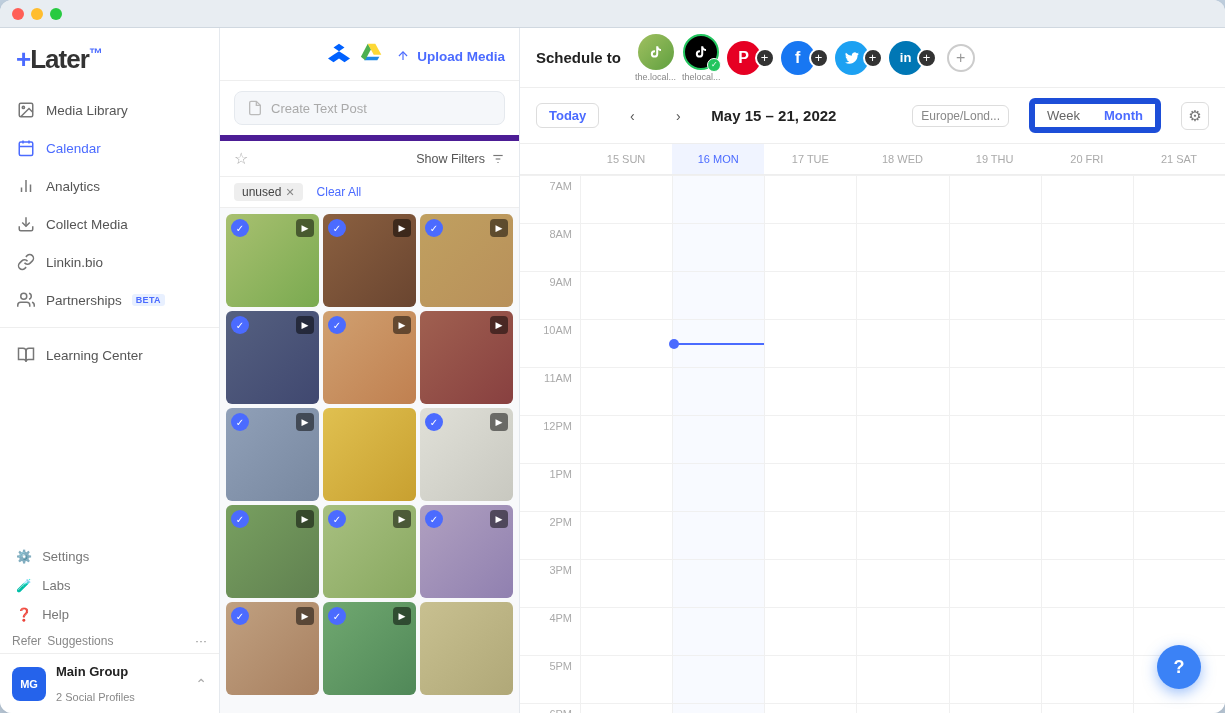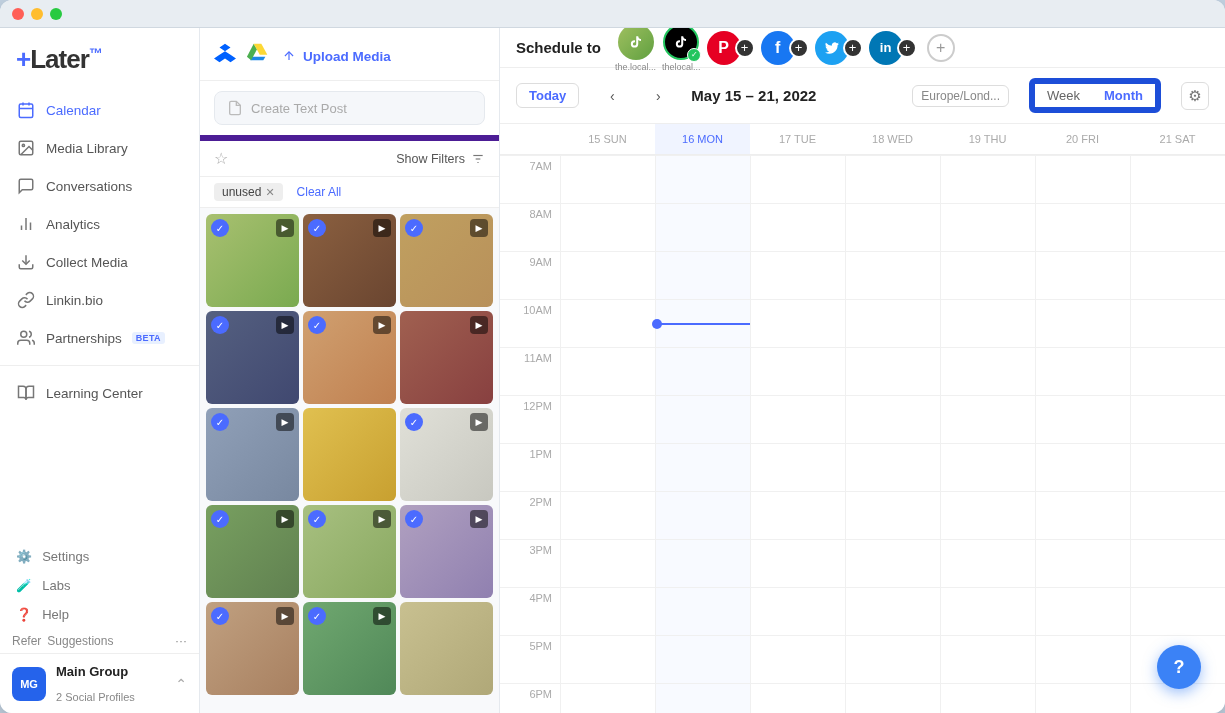--- a/index.html
+++ b/index.html
@@ -39,21 +39,21 @@
     .btn-close { background: #ff5f57; }
     .btn-min { background: #ffbd2e; }
     .btn-max { background: #28ca41; }
     .main-layout {
       display: flex;
       flex: 1;
       overflow: hidden;
     }
     
     .sidebar {
-      width: 200px;
+      width: 220px;
       background: #fff;
       border-right: 1px solid #e5e9ee;
       display: flex;
       flex-direction: column;
       flex-shrink: 0;
     }
     .sidebar-logo {
       padding: 16px 16px 12px;
       display: flex;
       align-items: center;
@@ -148,20 +148,21 @@
       flex-direction: column;
       flex-shrink: 0;
     }
     .media-header {
       padding: 14px 14px 10px;
       display: flex;
       align-items: center;
       gap: 14px;
       background: #fff;
       border-bottom: 1px solid #eee;
+      justify-content: flex-end;
     }
     .upload-icons {
       display: flex; gap: 10px; align-items: center;
     }
     .upload-btn {
       display: flex; align-items: center; gap: 7px;
       color: #4b6bff;
       font-size: 13.5px;
       font-weight: 600;
       cursor: pointer;
@@ -249,21 +250,21 @@
     
     .calendar-panel {
       flex: 1;
       background: #fff;
       display: flex;
       flex-direction: column;
       overflow: hidden;
     }
     .cal-header {
       padding: 0 16px;
-      height: 40px;
+      height: 60px;
       display: flex;
       align-items: center;
       gap: 14px;
       border-bottom: 1px solid #eee;
       flex-shrink: 0;
     }
     .schedule-to-label {
       font-size: 15px;
       font-weight: 600;
       color: #222;
@@ -452,51 +453,43 @@
 
     <div class="sidebar">
       <div class="sidebar-logo">
         <span style="font-size:26px;font-weight:800;color:#333;letter-spacing:-1px;">
           <span style="color:#4b6bff;">+</span><span>Later</span><span style="color:#4b6bff;font-size:14px;vertical-align:super;">™</span>
         </span>
       </div>
 
       <nav class="sidebar-nav">
 
+        <div class="nav-item">
+          <span class="nav-icon">
+            <svg width="18" height="18" viewBox="0 0 24 24" fill="none" stroke="#777" stroke-width="2">
+                <rect x="3" y="3" width="18" height="18" rx="2"></rect>
+                <circle cx="8.5" cy="8.5" r="1.5"></circle>
+                <polyline points="21 15 16 10 5 21"></polyline>
+              </svg>
+          </span>
+          <span>Media Library</span>
+        </div>
+
         <div class="nav-item active">
           <span class="nav-icon">
             <svg width="18" height="18" viewBox="0 0 24 24" fill="none" stroke="#4b6bff" stroke-width="2">
                 <rect x="3" y="4" width="18" height="18" rx="2"></rect>
                 <line x1="16" y1="2" x2="16" y2="6"></line>
                 <line x1="8" y1="2" x2="8" y2="6"></line>
                 <line x1="3" y1="10" x2="21" y2="10"></line>
               </svg>
           </span>
           <span>Calendar</span>
         </div>
 
-        <div class="nav-item">
-          <span class="nav-icon">
-            <svg width="18" height="18" viewBox="0 0 24 24" fill="none" stroke="#777" stroke-width="2">
-                <rect x="3" y="3" width="18" height="18" rx="2"></rect>
-                <circle cx="8.5" cy="8.5" r="1.5"></circle>
-                <polyline points="21 15 16 10 5 21"></polyline>
-              </svg>
-          </span>
-          <span>Media Library</span>
-        </div>
-
-        <div class="nav-item">
-          <span class="nav-icon">
-            <svg width="18" height="18" viewBox="0 0 24 24" fill="none" stroke="#777" stroke-width="2">
-                <path d="M21 15a2 2 0 0 1-2 2H7l-4 4V5a2 2 0 0 1 2-2h14a2 2 0 0 1 2 2z"></path>
-              </svg>
-          </span>
-          <span>Conversations</span>
-        </div>
 
         <div class="nav-item">
           <span class="nav-icon">
             <svg width="18" height="18" viewBox="0 0 24 24" fill="none" stroke="#777" stroke-width="2">
                 <line x1="18" y1="20" x2="18" y2="10"></line>
                 <line x1="12" y1="20" x2="12" y2="4"></line>
                 <line x1="6" y1="20" x2="6" y2="14"></line>
               </svg>
           </span>
           <span>Analytics</span>

